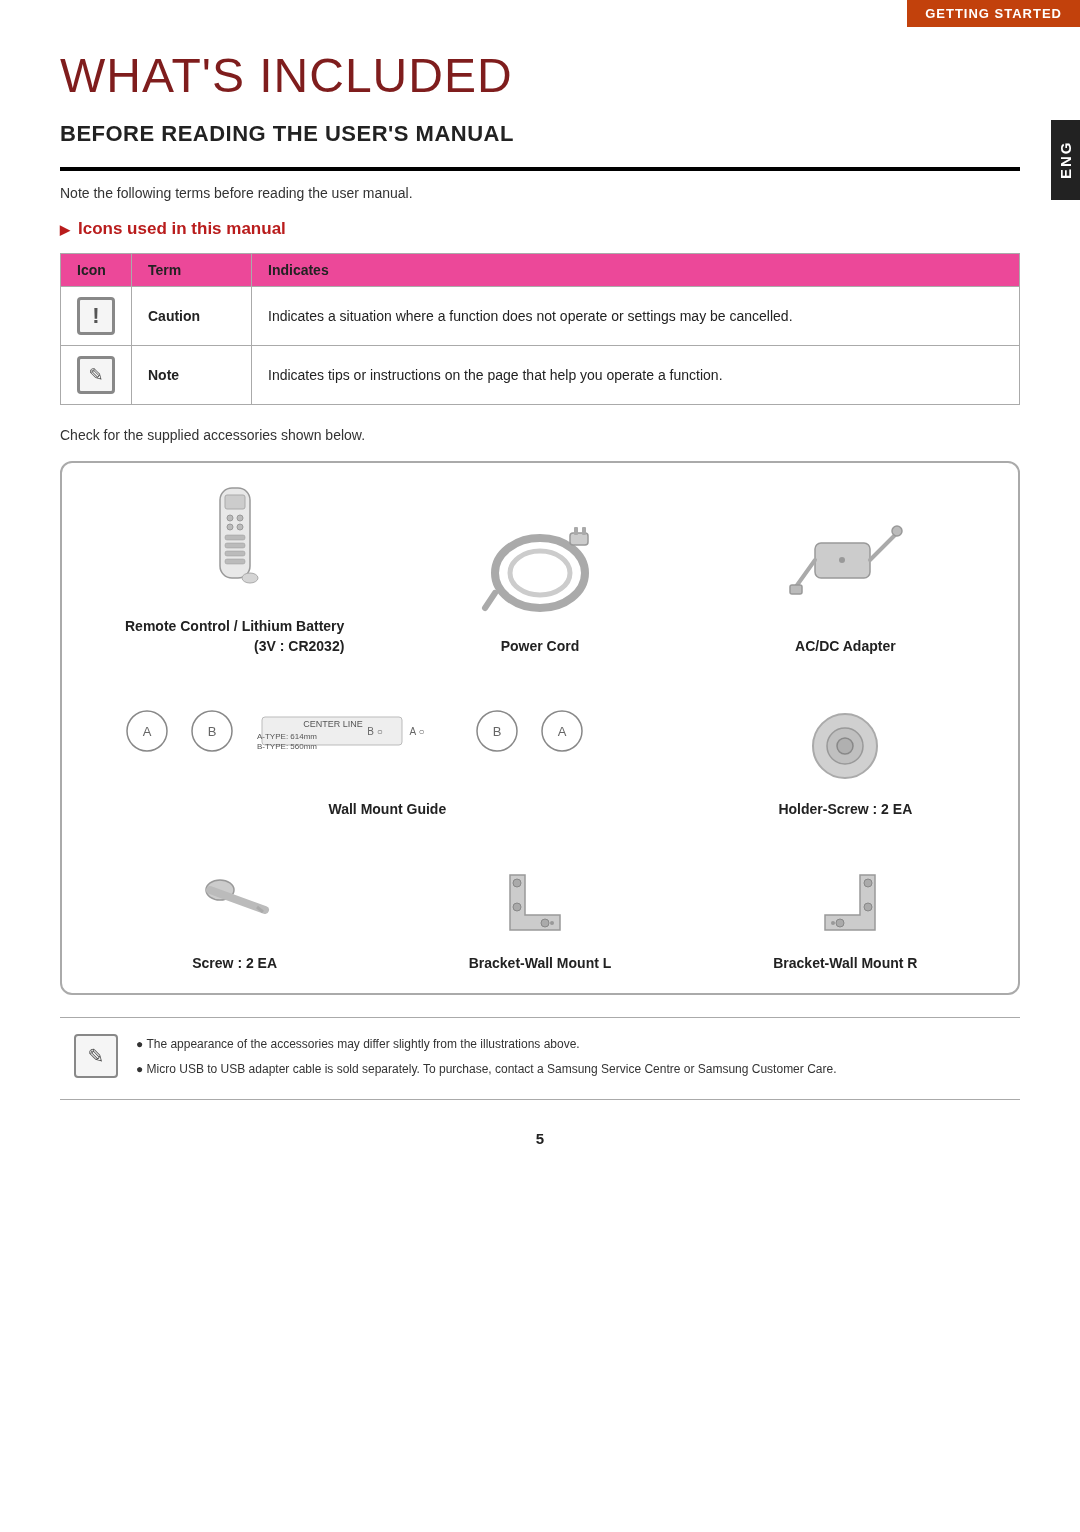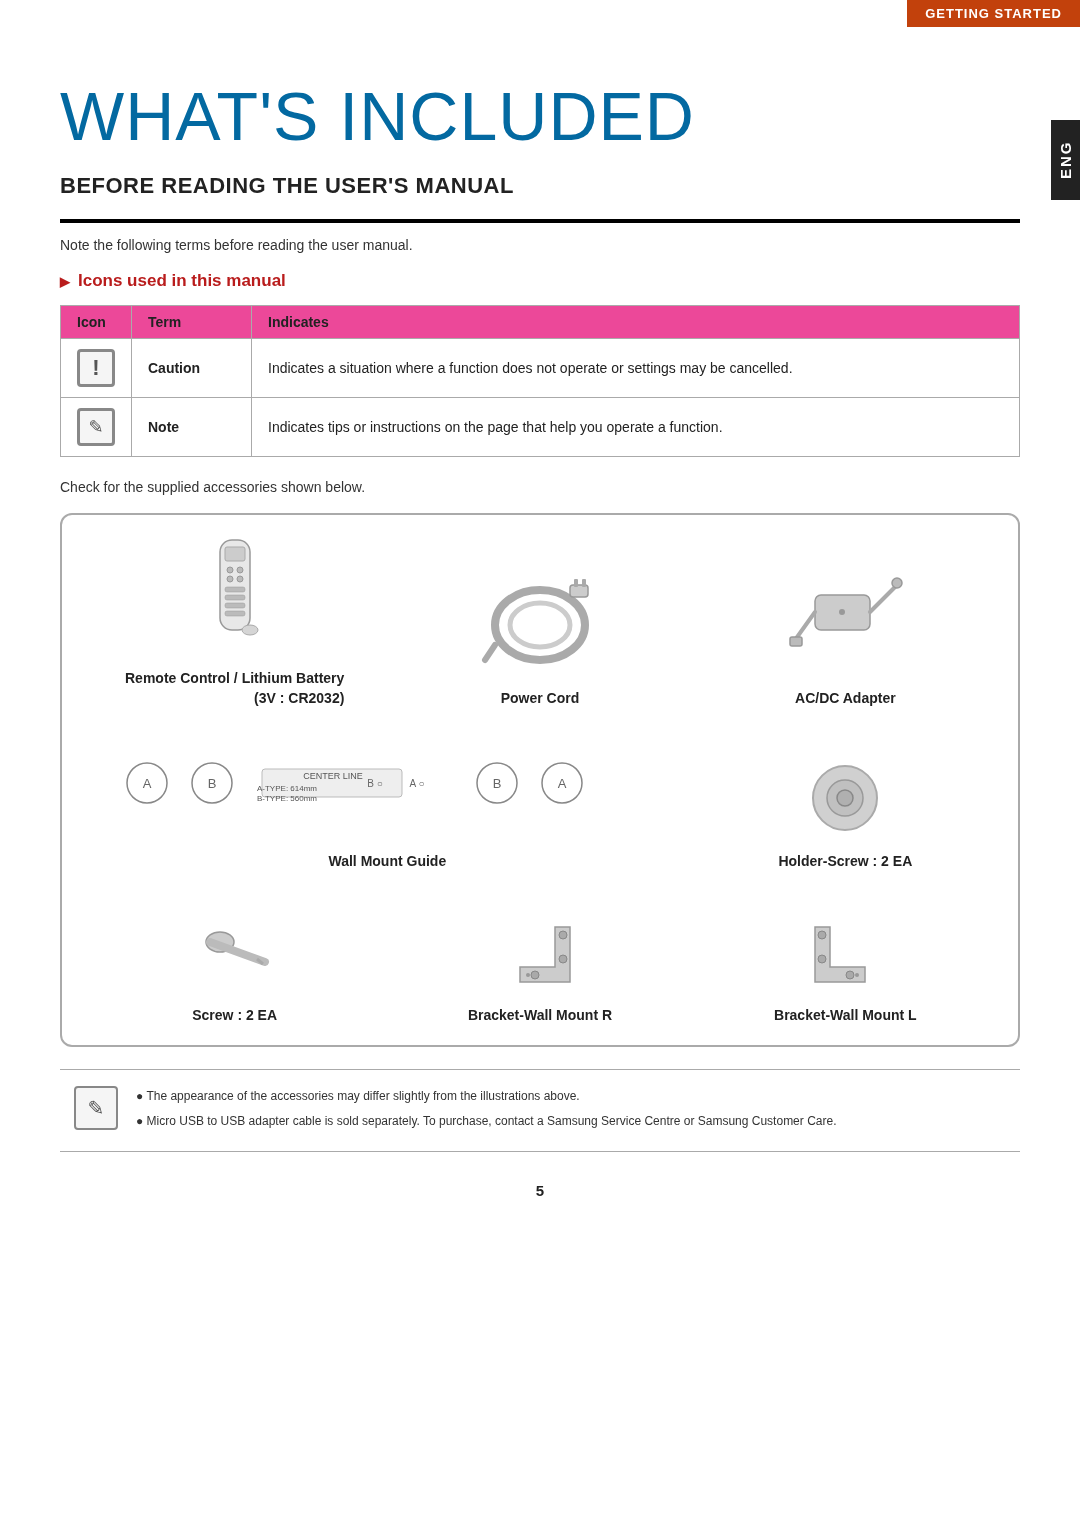--- a/index.html
+++ b/index.html
@@ -44,26 +44,26 @@
       display: flex;
       align-items: center;
       justify-content: center;
     }
 
     .main-content {
       padding: 30px 60px 40px 60px;
     }
 
     .page-title {
-      font-size: 68px;
+      font-size: 48px;
       font-weight: 300;
-      color: #0369a1;
+      color: #7f1d1d;
       letter-spacing: 1px;
       margin-bottom: 18px;
-      margin-top: 47px;
+      margin-top: 18px;
     }
 
     .section-title {
       font-size: 22px;
       font-weight: 900;
       color: #222;
       border-bottom: 4px solid #000000;
       padding-bottom: 20px;
       margin-bottom: 14px;
       letter-spacing: 0.5px;
@@ -413,44 +413,44 @@
             <line x1="62" y1="47" x2="68" y2="52" stroke="#aaa" stroke-width="3"></line>
           </svg>
         </div>
         <div class="accessory-label">Screw : 2 EA</div>
       </div>
 
       <div class="accessory-item">
         <div class="accessory-img">
           <svg width="100" height="80" viewBox="0 0 100 80">
 
+            <path d="M20 15 L20 70 L70 70 L70 55 L35 55 L35 15 Z" fill="#ccc" stroke="#999" stroke-width="1.5"></path>
+            <circle cx="27" cy="23" r="4" fill="#aaa" stroke="#888" stroke-width="1"></circle>
+            <circle cx="27" cy="47" r="4" fill="#aaa" stroke="#888" stroke-width="1"></circle>
+            <circle cx="55" cy="63" r="4" fill="#aaa" stroke="#888" stroke-width="1"></circle>
+
+            <circle cx="62" cy="63" r="2" fill="#999"></circle>
+          </svg>
+        </div>
+        <div class="accessory-label">Bracket-Wall Mount L</div>
+      </div>
+
+      <div class="accessory-item">
+        <div class="accessory-img">
+          <svg width="100" height="80" viewBox="0 0 100 80">
+
             <path d="M80 15 L80 70 L30 70 L30 55 L65 55 L65 15 Z" fill="#ccc" stroke="#999" stroke-width="1.5"></path>
             <circle cx="73" cy="23" r="4" fill="#aaa" stroke="#888" stroke-width="1"></circle>
             <circle cx="73" cy="47" r="4" fill="#aaa" stroke="#888" stroke-width="1"></circle>
             <circle cx="45" cy="63" r="4" fill="#aaa" stroke="#888" stroke-width="1"></circle>
 
             <circle cx="38" cy="63" r="2" fill="#999"></circle>
           </svg>
         </div>
         <div class="accessory-label">Bracket-Wall Mount R</div>
-      </div>
-
-      <div class="accessory-item">
-        <div class="accessory-img">
-          <svg width="100" height="80" viewBox="0 0 100 80">
-
-            <path d="M20 15 L20 70 L70 70 L70 55 L35 55 L35 15 Z" fill="#ccc" stroke="#999" stroke-width="1.5"></path>
-            <circle cx="27" cy="23" r="4" fill="#aaa" stroke="#888" stroke-width="1"></circle>
-            <circle cx="27" cy="47" r="4" fill="#aaa" stroke="#888" stroke-width="1"></circle>
-            <circle cx="55" cy="63" r="4" fill="#aaa" stroke="#888" stroke-width="1"></circle>
-
-            <circle cx="62" cy="63" r="2" fill="#999"></circle>
-          </svg>
-        </div>
-        <div class="accessory-label">Bracket-Wall Mount L</div>
       </div>
     </div>
 
   </div>
 
   <div class="notes-section">
     <div class="notes-icon">✎</div>
     <div class="notes-text">
       <p>● <span>The appearance of the accessories may differ slightly from the illustrations above.</span></p>
       <p>● <span>Micro USB to USB adapter cable is sold separately. To purchase, contact a Samsung Service Centre or Samsung Customer Care.</span></p>

